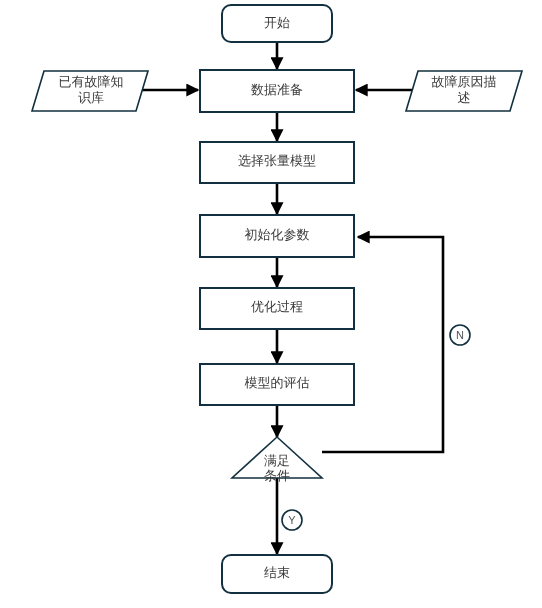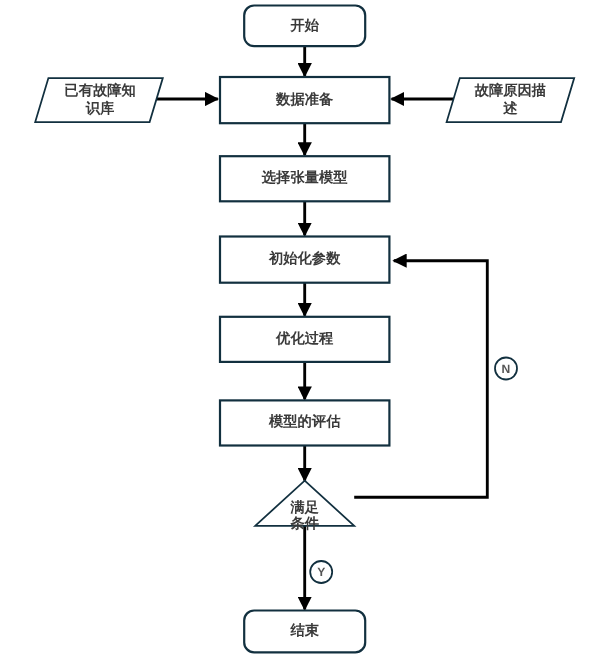--- a/index.html
+++ b/index.html
@@ -10,21 +10,20 @@
   }
   body {
     font-family: "Liberation Sans", "DejaVu Sans", sans-serif;
   }
   #canvas {
     position: relative;
     width: 542px;
     height: 608px;
     background: #ffffff;
     overflow: hidden;
-    font-weight: bold;
   }
   #flow-svg {
     position: absolute;
     left: 0;
     top: 0;
     width: 542px;
     height: 608px;
   }
   .node-shape {
     fill: #ffffff;

